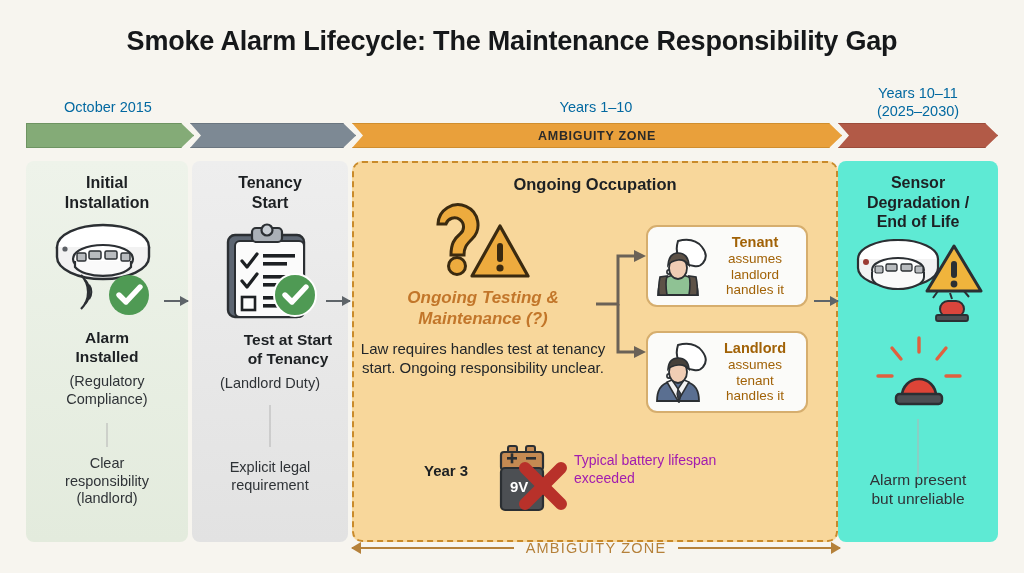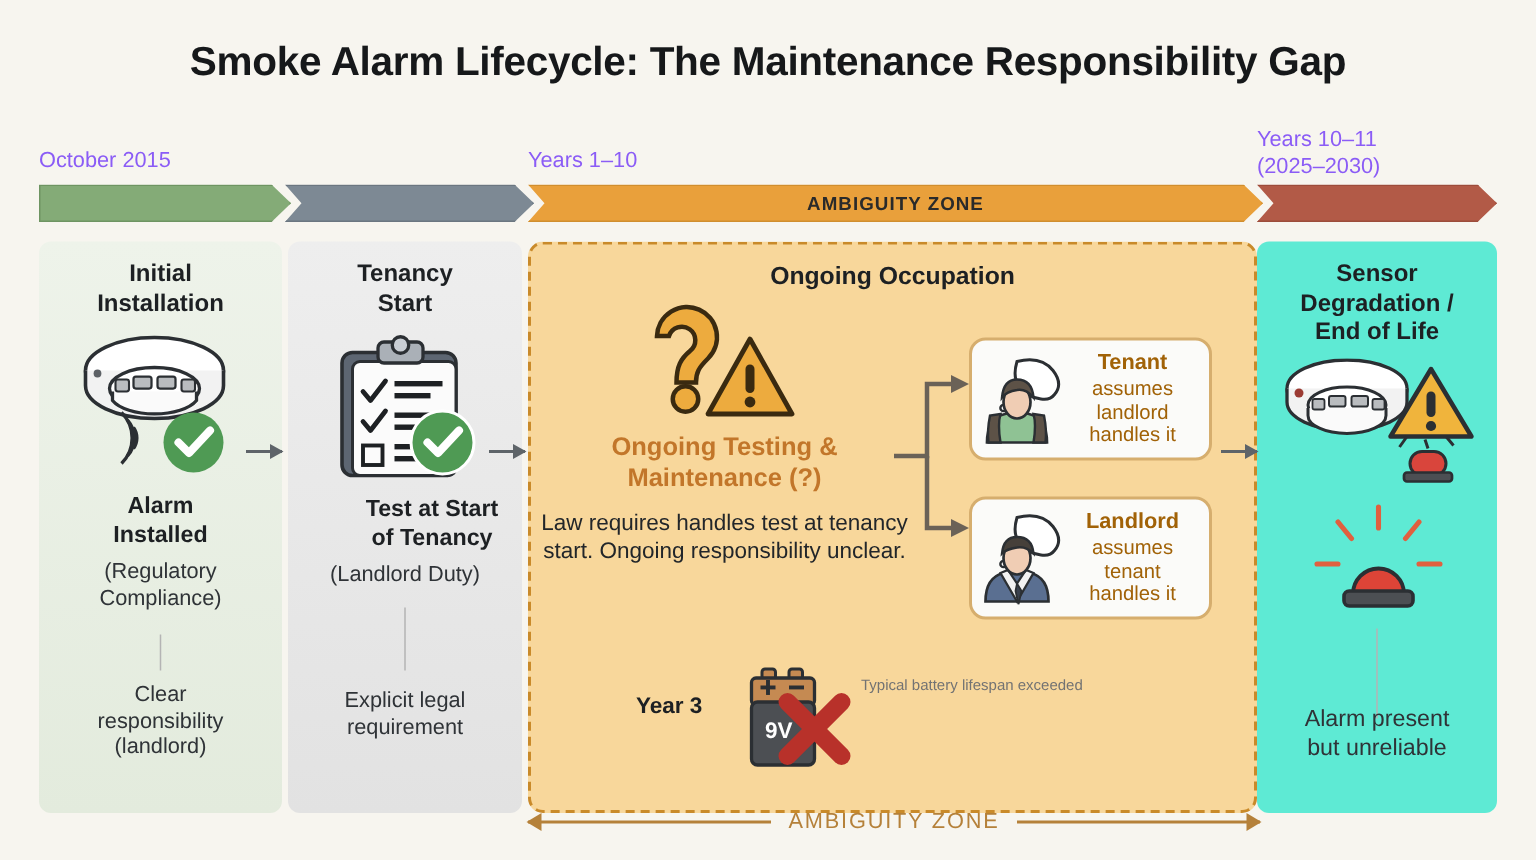--- a/index.html
+++ b/index.html
@@ -13,21 +13,21 @@
 
   
   .title {
     position: absolute; left: 0; top: 26px; width: 1024px;
     text-align: center;
     font-size: 27px; font-weight: bold; color: #16181a;
     letter-spacing: -0.2px;
   }
 
   
-  .period { position: absolute; color: #8b5cf6; font-size: 14.5px; line-height: 1.25; }
+  .period { position: absolute; color: #0369a1; font-size: 14.5px; text-align: center; line-height: 1.25; }
   #period-1 { left: 26px;  top: 98px;  width: 164px; }
   #period-2 { left: 352px; top: 98px;  width: 488px; }
   #period-3 { left: 838px; top: 84px;  width: 160px; }
 
   
   .chev {
     position: absolute; height: 25px; top: 123px;
     display: flex; align-items: center; justify-content: center;
     font-size: 12.5px; font-weight: bold; letter-spacing: 0.7px;
     color: #2a2a2a;
@@ -65,41 +65,41 @@
   .arrow-h { position: absolute; height: 2px; background: #5e6469; }
   .arrow-h::after {
     content: ""; position: absolute; right: -1px; top: 50%;
     transform: translateY(-50%);
     border-left: 9px solid #5e6469; border-top: 5.5px solid transparent; border-bottom: 5.5px solid transparent;
   }
 
   
   #center-title {
     position: absolute; left: 358px; top: 287px; width: 250px; text-align: center;
-    font-size: 17px; font-weight: bold; color: #c2762a; line-height: 1.25;
+    font-size: 17px; font-weight: bold; color: #c2762a; line-height: 1.25; font-style: italic;
   }
   #center-body {
     position: absolute; left: 352px; top: 339px; width: 262px; text-align: center;
     font-size: 15px; color: #22262a; line-height: 1.28;
   }
 
   
   .pcard {
     position: absolute; width: 162px; height: 82px;
     background: #fbfbf9; border: 2px solid #d6ae6e; border-radius: 11px;
     display: flex; align-items: center; padding: 4px 6px 4px 4px;
   }
   #pcard-tenant   { left: 646px; top: 225px; }
   #pcard-landlord { left: 646px; top: 331px; }
   .pcard-text { flex: 1; text-align: center; font-size: 13.5px; color: #a16207; line-height: 1.16; }
   .pcard-text b { font-size: 14.5px; }
 
   
   #year3 { position: absolute; left: 424px; top: 462px; font-size: 15px; font-weight: bold; color: #1d2023; }
-  #batt-text { position: absolute; left: 574px; top: 452px; width: 200px; font-size: 10px; color: #737373; line-height: 1.26; }
+  #batt-text { position: absolute; left: 574px; top: 452px; width: 200px; font-size: 14px; color: #a21caf; line-height: 1.26; }
 
   
   #amb-bar { position: absolute; left: 352px; top: 535px; width: 488px; height: 26px; display: flex; align-items: center; }
   #amb-bar .line { flex: 1; height: 2px; background: #b5813a; position: relative; }
   #amb-bar .line.l::before {
     content:""; position:absolute; left:-1px; top:50%; transform:translateY(-50%);
     border-right: 10px solid #b5813a; border-top: 6px solid transparent; border-bottom: 6px solid transparent;
   }
   #amb-bar .line.r::after {
     content:""; position:absolute; right:-1px; top:50%; transform:translateY(-50%);

